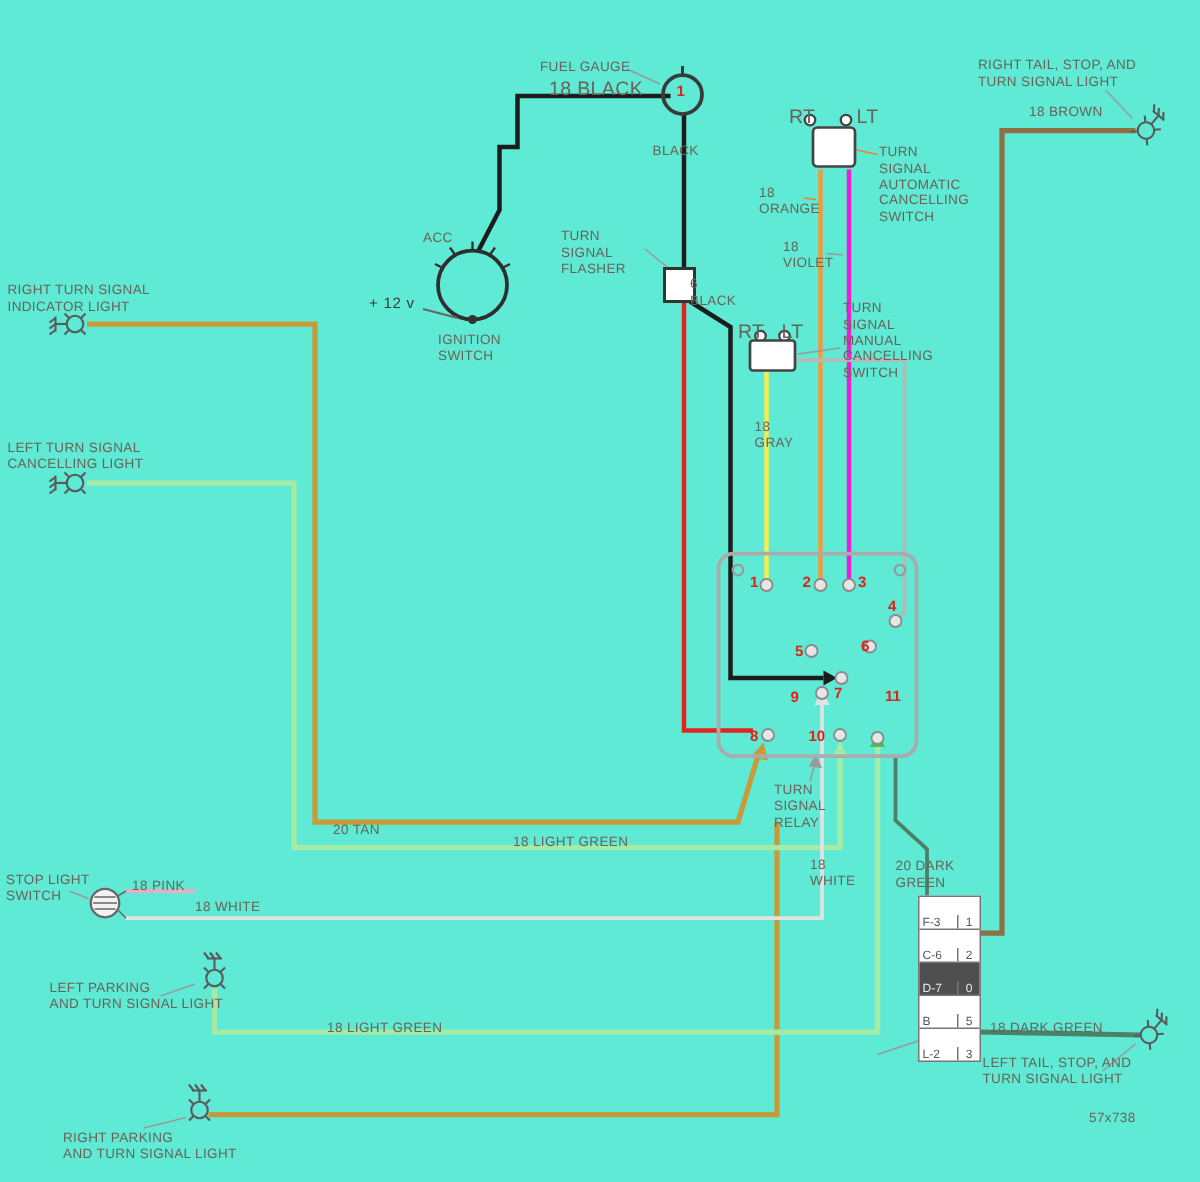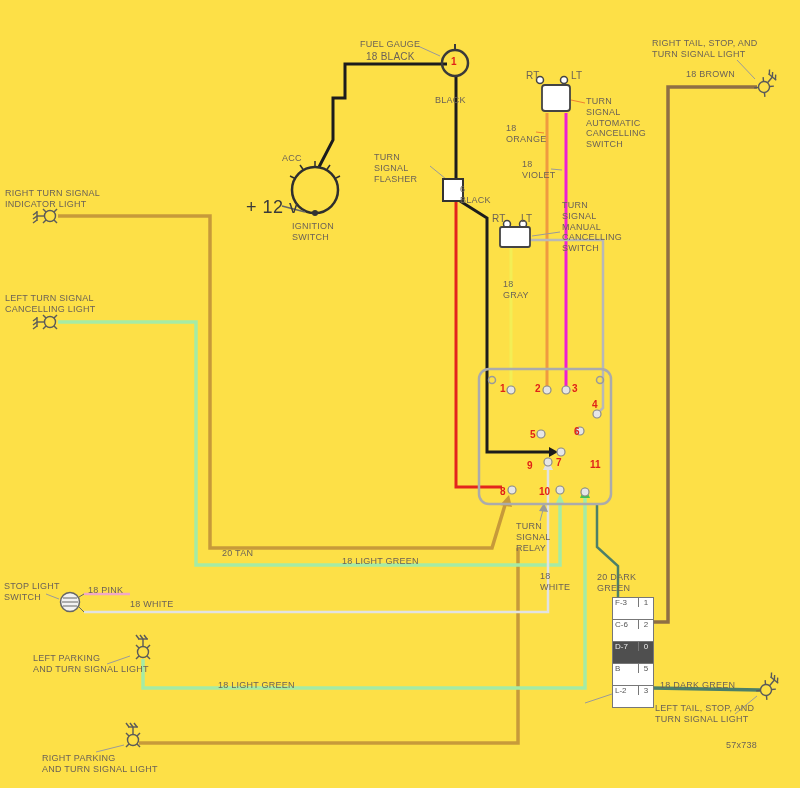--- a/index.html
+++ b/index.html
@@ -1,26 +1,26 @@
 <!DOCTYPE html>
 <html><head>
 <meta charset="utf-8">
 <style>
   html,body{margin:0;padding:0;background:#ffffff;}
-  .stage{position:relative;width:800px;height:788px;background:#fde047;overflow:hidden;
+  .stage{position:relative;width:800px;height:788px;background:#5eead4;overflow:hidden;
          font-family:"Liberation Sans",sans-serif;}
   .stage svg{position:absolute;left:0;top:0;}
   .lbl{position:absolute;font-size:9px;line-height:1.2;letter-spacing:.25px;color:#6b6257;
        white-space:pre-line;}
-  .lbl.small{font-size:10px;}
-  .lbl.big{font-size:18px;color:#3a3a3a;letter-spacing:.5px;text-align:right;}
+  .lbl.small{font-size:13px;}
+  .lbl.big{font-size:10px;color:#3a3a3a;letter-spacing:.5px;text-align:right;}
   .lbl.center{}
   .tnum{position:absolute;font-size:10px;font-weight:bold;color:#e02218;line-height:1;}
   .connector{position:absolute;width:40px;border:1.5px solid #777;background:#fff;box-sizing:content-box;}
-  .crow{display:flex;height:21px;border-bottom:1px solid #777;font-size:8px;color:#555;align-items:flex-start;}
+  .crow{display:flex;height:21px;border-bottom:1px solid #777;font-size:8px;color:#555;align-items:flex-end;}
   .crow:last-child{border-bottom:none;}
   .ccode{width:26px;border-right:1px solid #777;display:flex;align-items:center;padding-left:2px;box-sizing:border-box;}
   .cnum{flex:1;display:flex;align-items:center;justify-content:center;}
   .crow.dark{background:#4f4f4f;color:#eee;}
 </style>
 </head>
 <body>
 
 <div class="stage">
 

